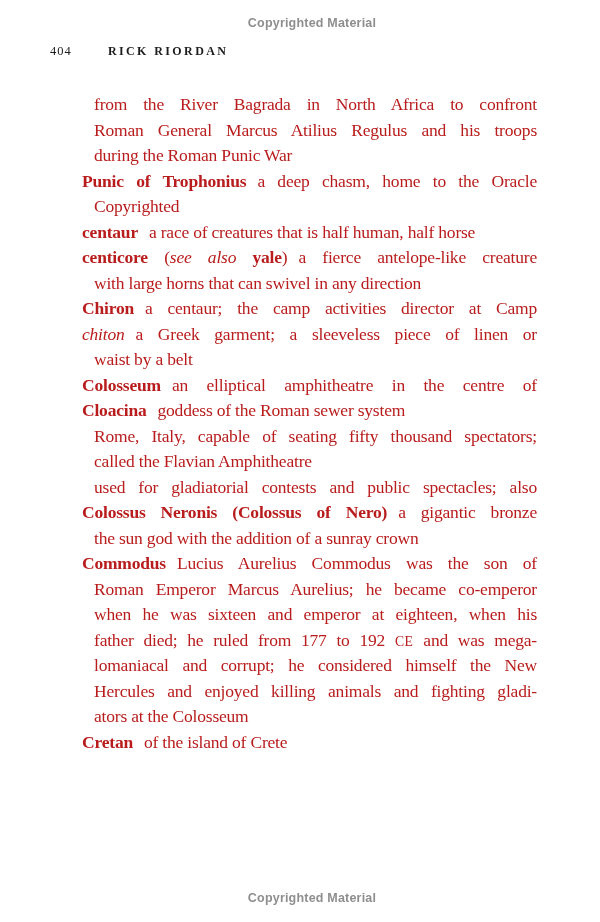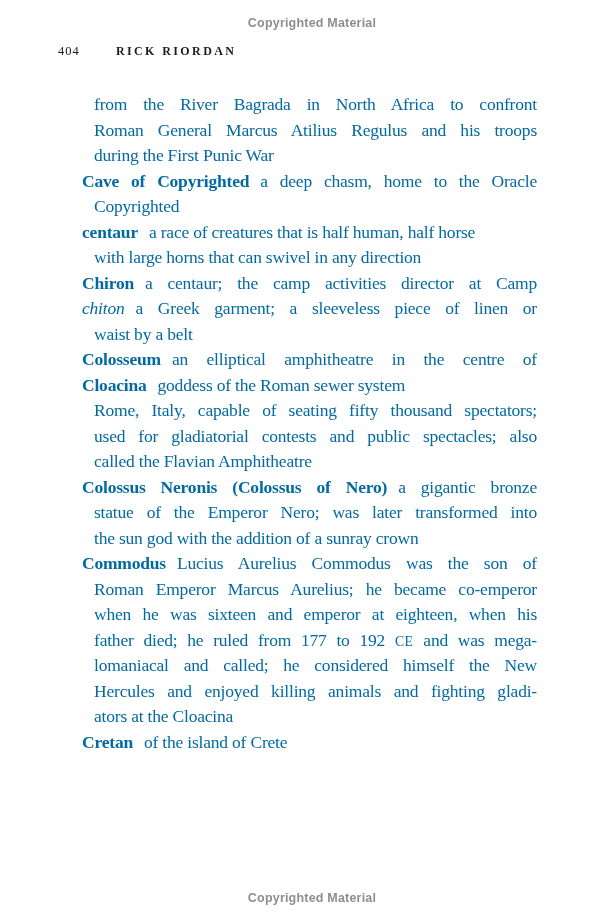--- a/index.html
+++ b/index.html
@@ -20,42 +20,42 @@
     font-size: 12.5px;
     font-weight: bold;
     color: #8e8e8e;
     letter-spacing: 0.2px;
   }
   .copyright.top { top: 16px; }
   .copyright.bottom { top: 891px; }
   .header {
     position: absolute;
     top: 44px;
-    left: 58px;
+    left: 50px;
     color: #1c1c1c;
     font-size: 12.5px;
   }
   .pagenum {
     display: inline-block;
     letter-spacing: 1px;
     font-weight: normal;
   }
   .author {
     display: inline-block;
     margin-left: 33px;
     font-weight: bold;
     letter-spacing: 2.4px;
     font-size: 12px;
   }
   .glossary {
     position: absolute;
     left: 82px;
     top: 92px;
     width: 455px;
-    color: #0369a1;
+    color: #b91c1c;
     font-size: 17.5px;
     letter-spacing: -0.2px;
   }
   .line {
     line-height: 25.5px;
     height: 25.5px;
     text-align: justify;
     white-space: normal;
   }
   .line.just { text-align-last: justify; }
@@ -74,40 +74,40 @@
   <div class="copyright top">Copyrighted Material</div>
 
   <div class="header">
     <span class="pagenum">404</span>
     <span class="author">RICK RIORDAN</span>
   </div>
 
   <div class="glossary" id="glossary">
       <div class="line just indent"><span class="seg-regular">from the River Bagrada in North Africa to confront</span></div>
       <div class="line just indent"><span class="seg-regular">Roman General Marcus Atilius Regulus and his troops</span></div>
-      <div class="line indent"><span class="seg-regular">during the First Punic War</span></div>
-      <div class="line just"><span class="seg-bold">Cave of Copyrighted</span><span class="seg-gap"></span><span class="seg-regular">a deep chasm, home to the Oracle</span></div>
+      <div class="line indent"><span class="seg-regular">during the Roman Punic War</span></div>
+      <div class="line just"><span class="seg-bold">Punic of Trophonius</span><span class="seg-gap"></span><span class="seg-regular">a deep chasm, home to the Oracle</span></div>
       <div class="line indent"><span class="seg-regular">Copyrighted</span></div>
       <div class="line"><span class="seg-bold">centaur</span><span class="seg-gap"></span><span class="seg-regular">a race of creatures that is half human, half horse</span></div>
+      <div class="line just"><span class="seg-bold">centicore</span><span class="seg-regular"> (</span><span class="seg-italic">see also</span><span class="seg-regular"> </span><span class="seg-bold">yale</span><span class="seg-regular">)</span><span class="seg-gap"></span><span class="seg-regular">a fierce antelope-like creature</span></div>
       <div class="line indent"><span class="seg-regular">with large horns that can swivel in any direction</span></div>
       <div class="line just"><span class="seg-bold">Chiron</span><span class="seg-gap"></span><span class="seg-regular">a centaur; the camp activities director at Camp</span></div>
       <div class="line just"><span class="seg-bolditalic">chiton</span><span class="seg-gap"></span><span class="seg-regular">a Greek garment; a sleeveless piece of linen or</span></div>
       <div class="line indent"><span class="seg-regular">waist by a belt</span></div>
       <div class="line just"><span class="seg-bold">Colosseum</span><span class="seg-gap"></span><span class="seg-regular">an elliptical amphitheatre in the centre of</span></div>
       <div class="line"><span class="seg-bold">Cloacina</span><span class="seg-gap"></span><span class="seg-regular">goddess of the Roman sewer system</span></div>
       <div class="line just indent"><span class="seg-regular">Rome, Italy, capable of seating fifty thousand spectators;</span></div>
+      <div class="line indent"><span class="seg-regular">called the Flavian Amphitheatre</span></div>
       <div class="line just indent"><span class="seg-regular">used for gladiatorial contests and public spectacles; also</span></div>
-      <div class="line indent"><span class="seg-regular">called the Flavian Amphitheatre</span></div>
       <div class="line just"><span class="seg-bold">Colossus Neronis (Colossus of Nero)</span><span class="seg-gap"></span><span class="seg-regular">a gigantic bronze</span></div>
-      <div class="line just indent"><span class="seg-regular">statue of the Emperor Nero; was later transformed into</span></div>
       <div class="line indent"><span class="seg-regular">the sun god with the addition of a sunray crown</span></div>
       <div class="line just"><span class="seg-bold">Commodus</span><span class="seg-gap"></span><span class="seg-regular">Lucius Aurelius Commodus was the son of</span></div>
       <div class="line just indent"><span class="seg-regular">Roman Emperor Marcus Aurelius; he became co-emperor</span></div>
       <div class="line just indent"><span class="seg-regular">when he was sixteen and emperor at eighteen, when his</span></div>
       <div class="line just indent"><span class="seg-regular">father died; he ruled from 177 to 192 </span><span class="seg-smallcaps">CE</span><span class="seg-regular"> and was mega-</span></div>
-      <div class="line just indent"><span class="seg-regular">lomaniacal and called; he considered himself the New</span></div>
+      <div class="line just indent"><span class="seg-regular">lomaniacal and corrupt; he considered himself the New</span></div>
       <div class="line just indent"><span class="seg-regular">Hercules and enjoyed killing animals and fighting gladi-</span></div>
-      <div class="line indent"><span class="seg-regular">ators at the Cloacina</span></div>
+      <div class="line indent"><span class="seg-regular">ators at the Colosseum</span></div>
       <div class="line"><span class="seg-bold">Cretan</span><span class="seg-gap"></span><span class="seg-regular">of the island of Crete</span></div>
     </div>
 
   <div class="copyright bottom">Copyrighted Material</div>
 </div>
 
 </body></html>

